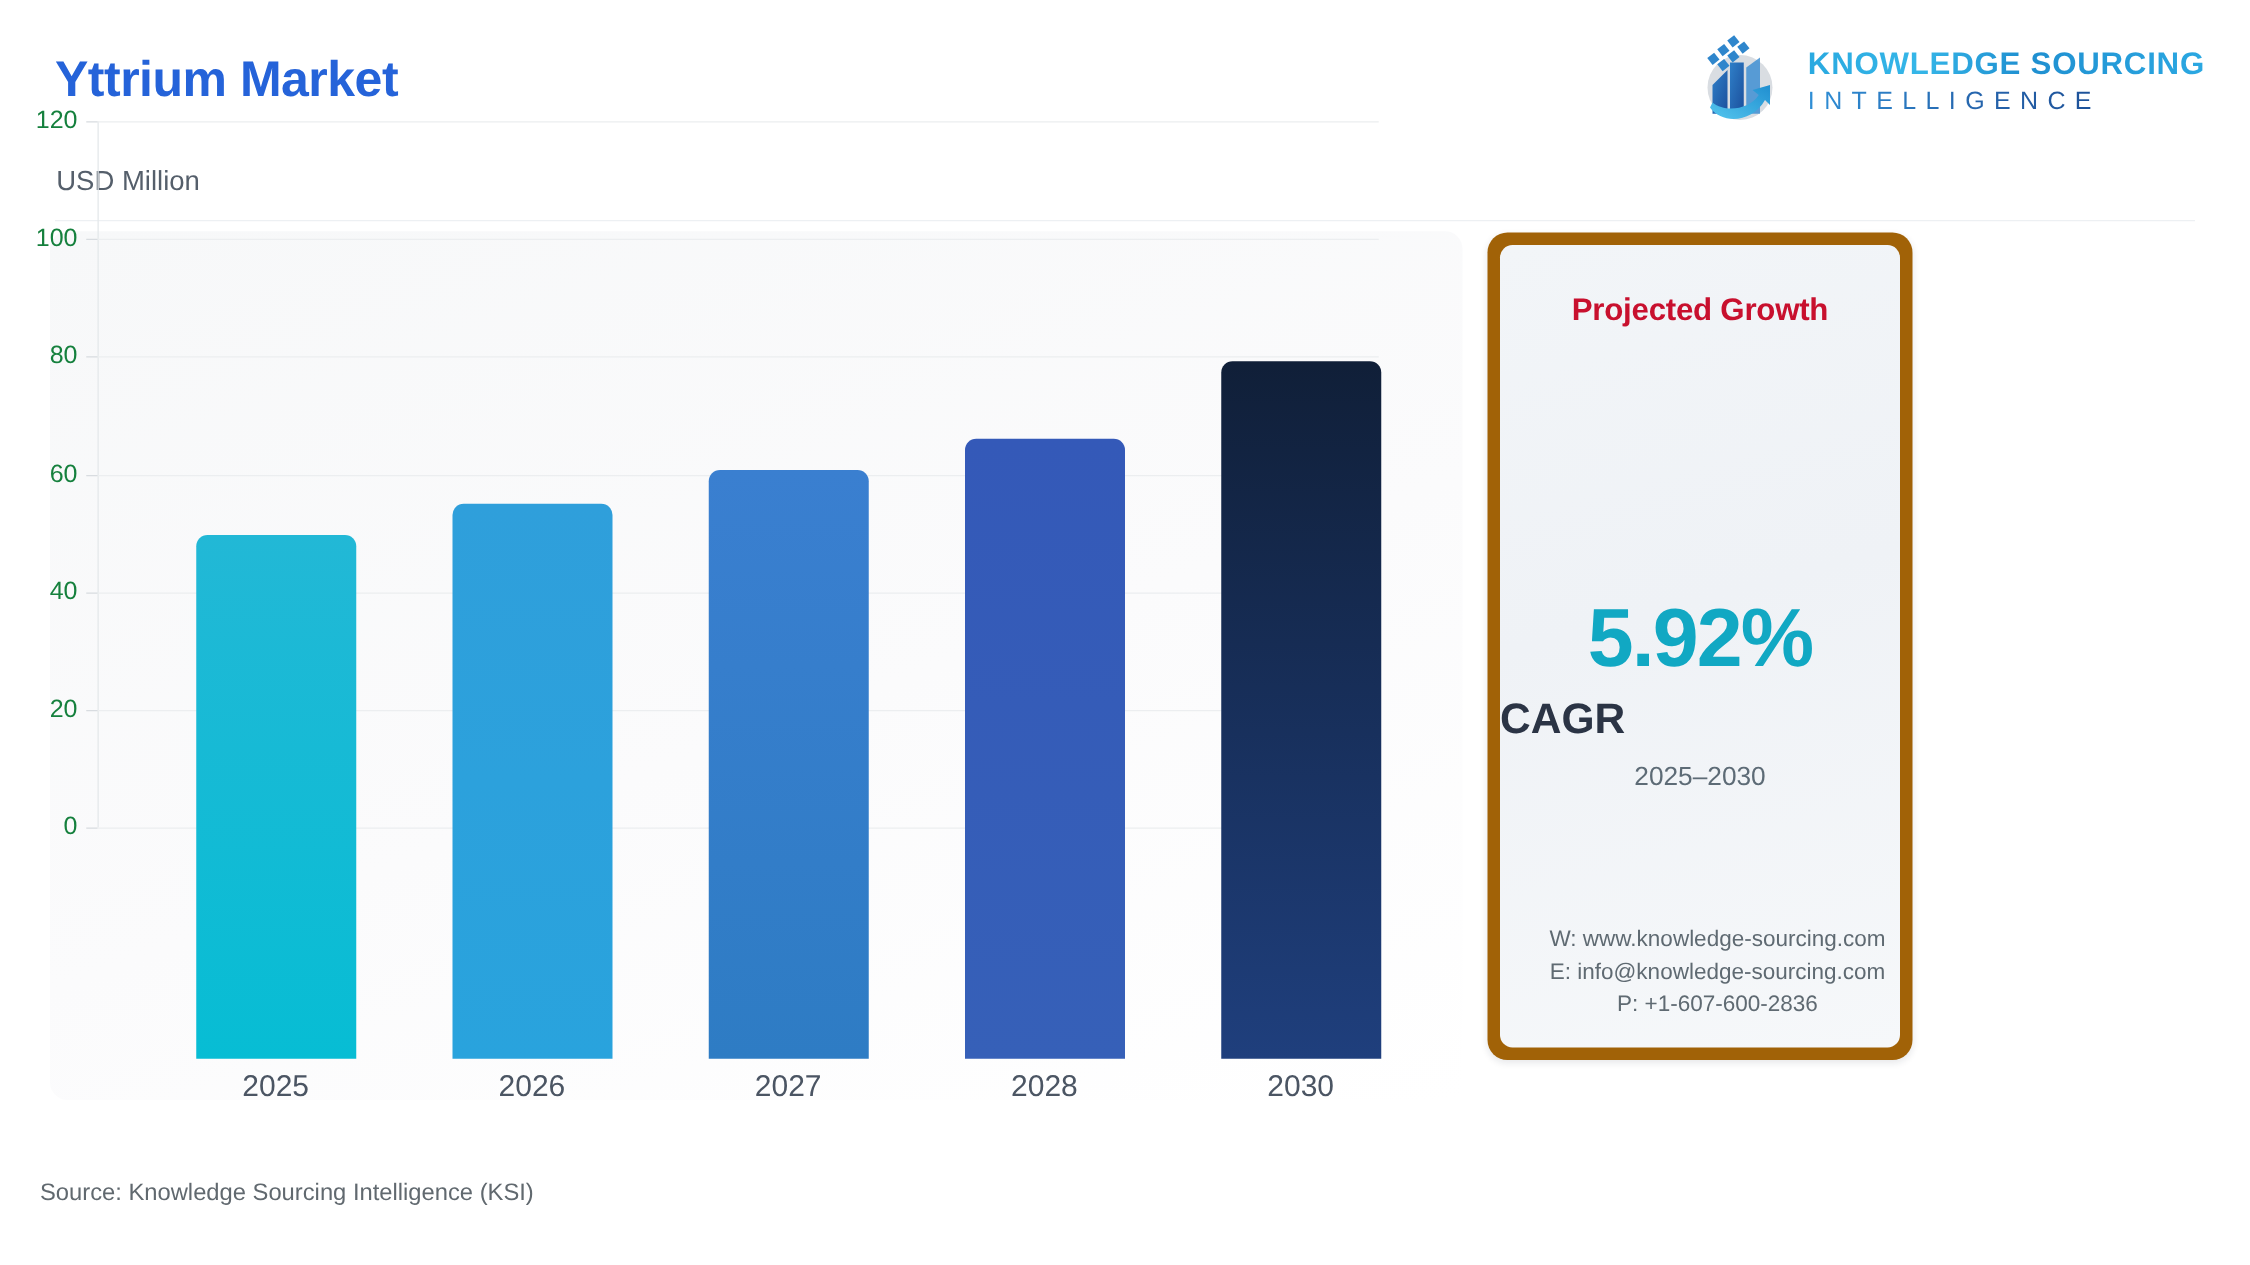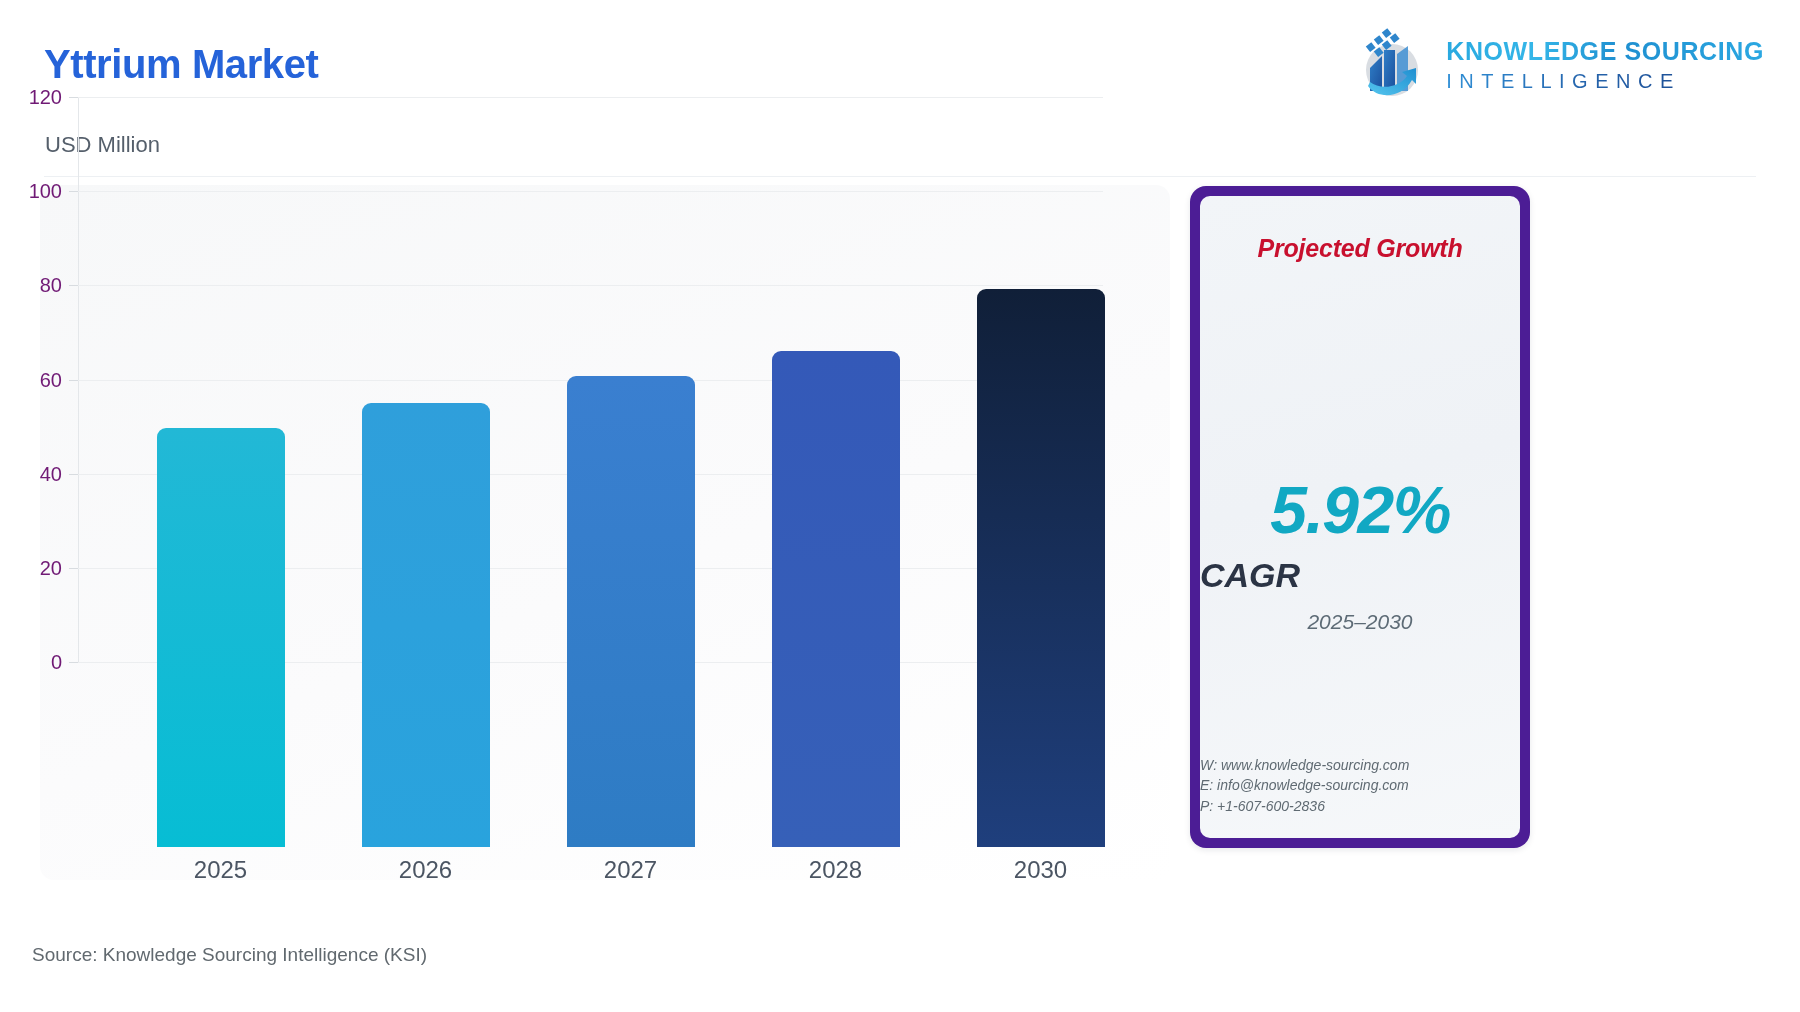--- a/index.html
+++ b/index.html
@@ -117,21 +117,21 @@
     left: -9px;
     width: 9px;
     height: 1px;
     background: #d8dce0;
   }
   .ytick-label {
     position: absolute;
     right: 0;
     transform: translateY(-50%);
     font-size: 20px;
-    color: #701a75;
+    color: #15803d;
     white-space: nowrap;
   }
   .ytick-labels {
     position: absolute;
     left: 0; top: 97px;
     width: 62px;
     height: 565px;
   }
 
   .bars {
@@ -168,25 +168,24 @@
     font-size: 19px;
     color: #61696f;
   }
 
   
   .cagr-card {
     position: absolute;
     left: 1190px; top: 186px;
     width: 340px;
     height: 662px;
-    background: #4c1d95;
+    background: #a16207;
     border-radius: 16px;
     box-shadow: 0 2px 6px rgba(20,30,50,0.10);
     padding: 10px;
-    font-style: italic;
   }
   .cagr-inner {
     position: relative;
     width: 100%;
     height: 100%;
     background: linear-gradient(165deg,#f2f5f8 0%,#eff2f6 45%,#f6f8fa 100%);
     border-radius: 10px;
   }
   .cagr-heading {
     position: absolute;
@@ -220,23 +219,24 @@
   .cagr-period {
     position: absolute;
     left: 0; top: 414px;
     width: 100%;
     text-align: center;
     font-size: 21px;
     color: #5d6b76;
   }
   .contact {
     position: absolute;
-    left: 0; bottom: 22px;
-    width: 100%;
-    font-size: 14px;
+    left: 14px; bottom: 22px;
+    width: 100%;
+    text-align: center;
+    font-size: 18px;
     line-height: 1.45;
     color: #5f6a72;
   }
   .contact div { white-space: nowrap; }
 </style>
 </head>
 <body>
 
 <div class="page">
 

